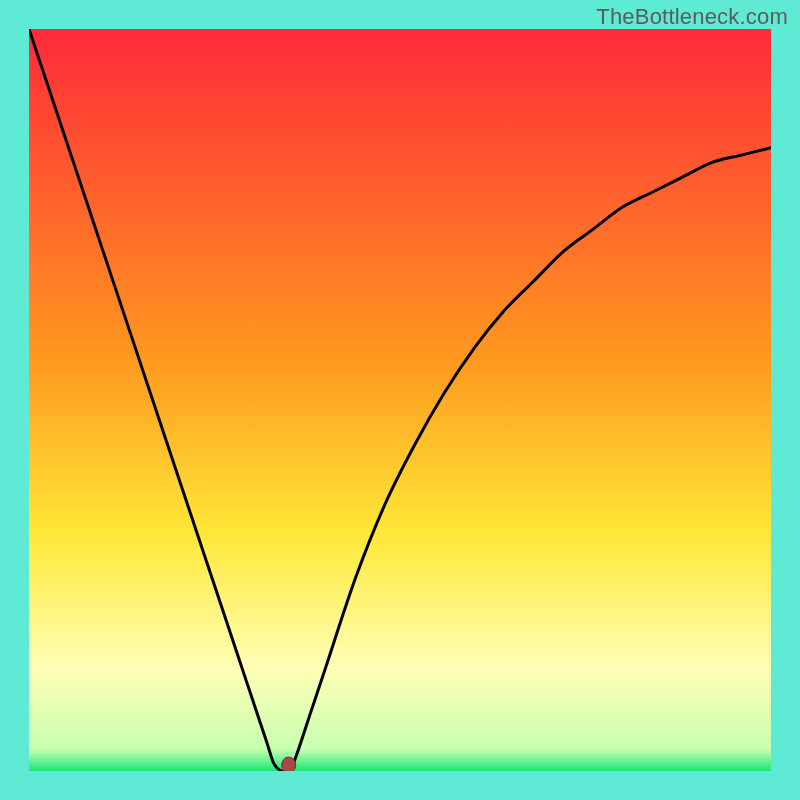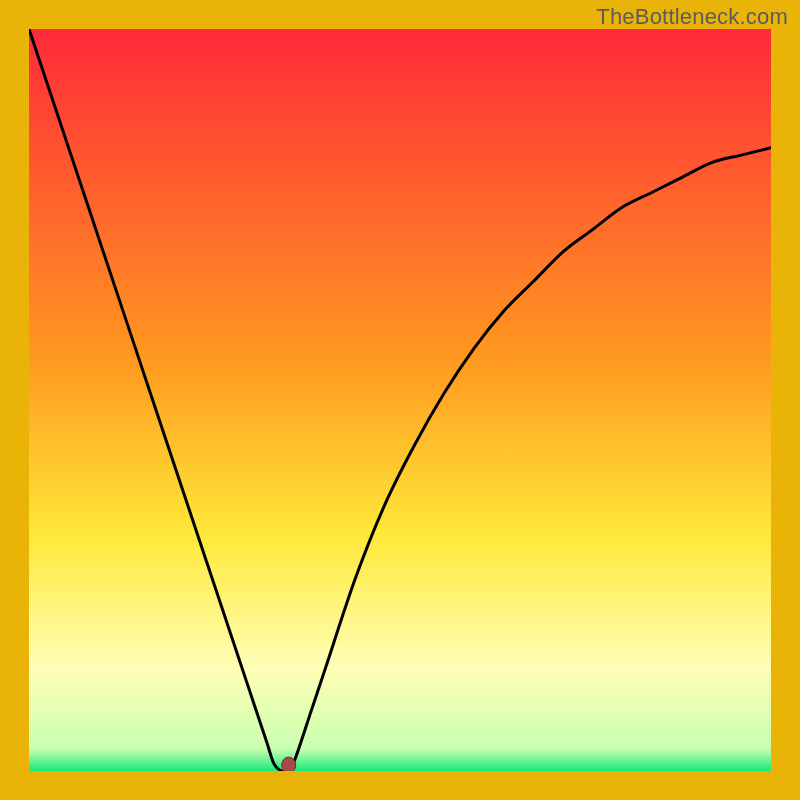--- a/index.html
+++ b/index.html
@@ -8,21 +8,21 @@
     width: 800px;
     height: 800px;
     background: #000;
     font-family: Arial, Helvetica, sans-serif;
     overflow: hidden;
   }
   .frame {
     position: relative;
     width: 800px;
     height: 800px;
-    background: #eab308;
+    background: #5eead4;
   }
   .watermark {
     position: absolute;
     top: 4px;
     right: 12px;
     color: #5c5c5c;
     font-size: 22px;
     font-weight: 500;
     letter-spacing: 0.2px;
     user-select: none;

